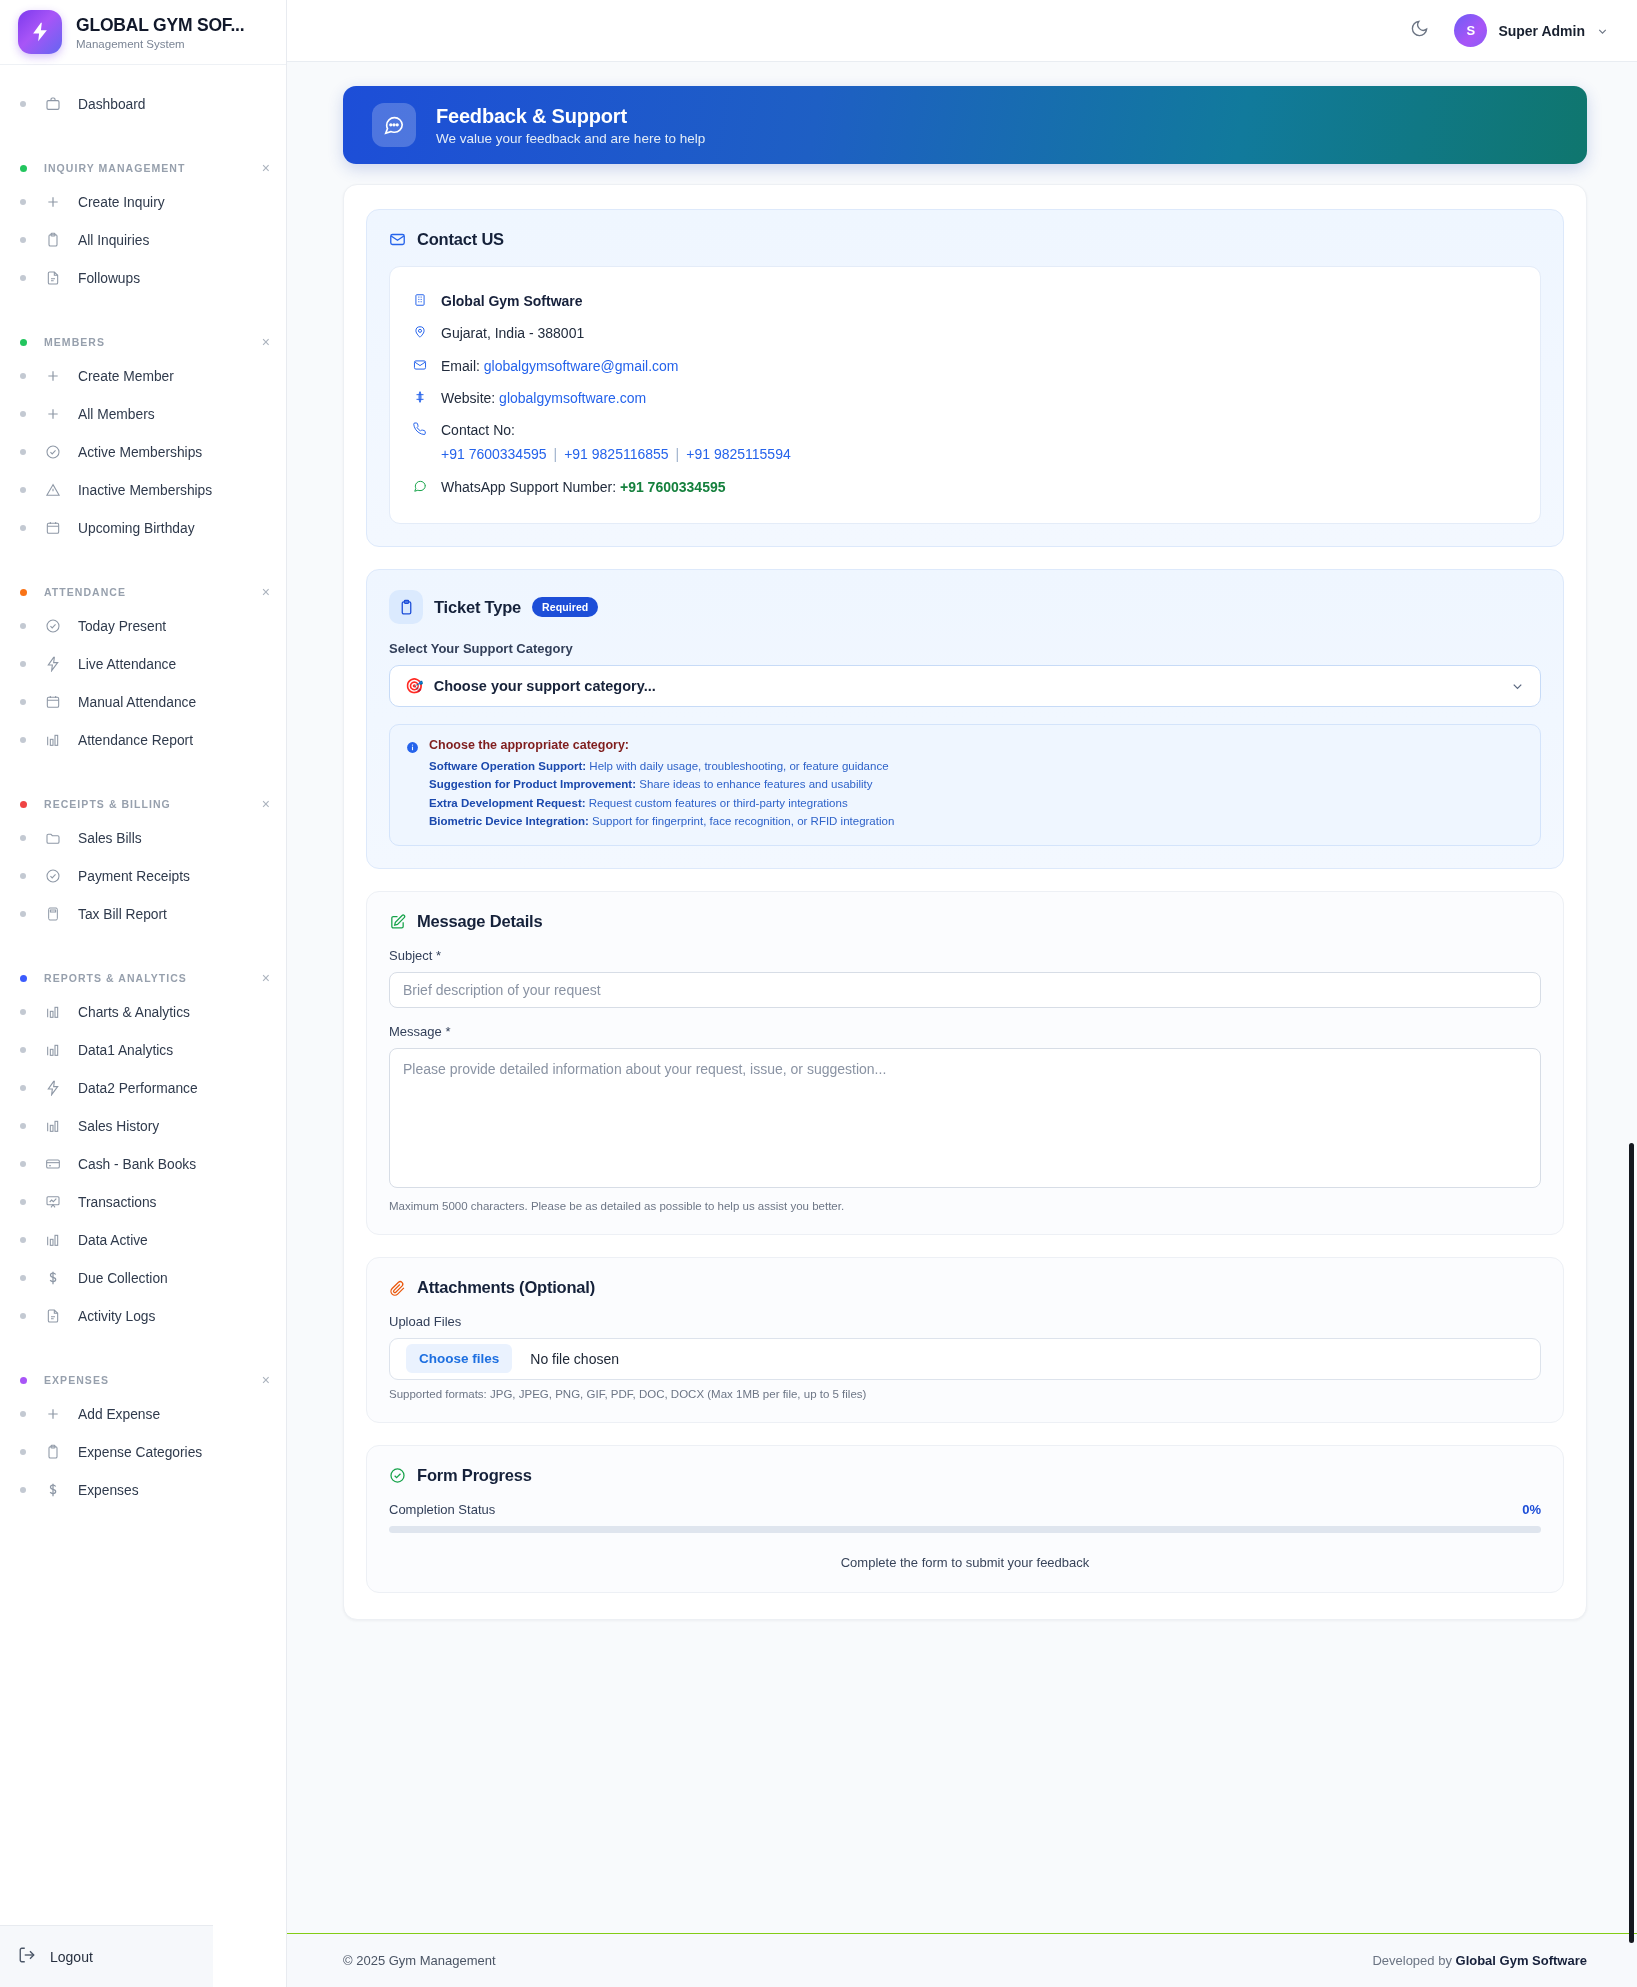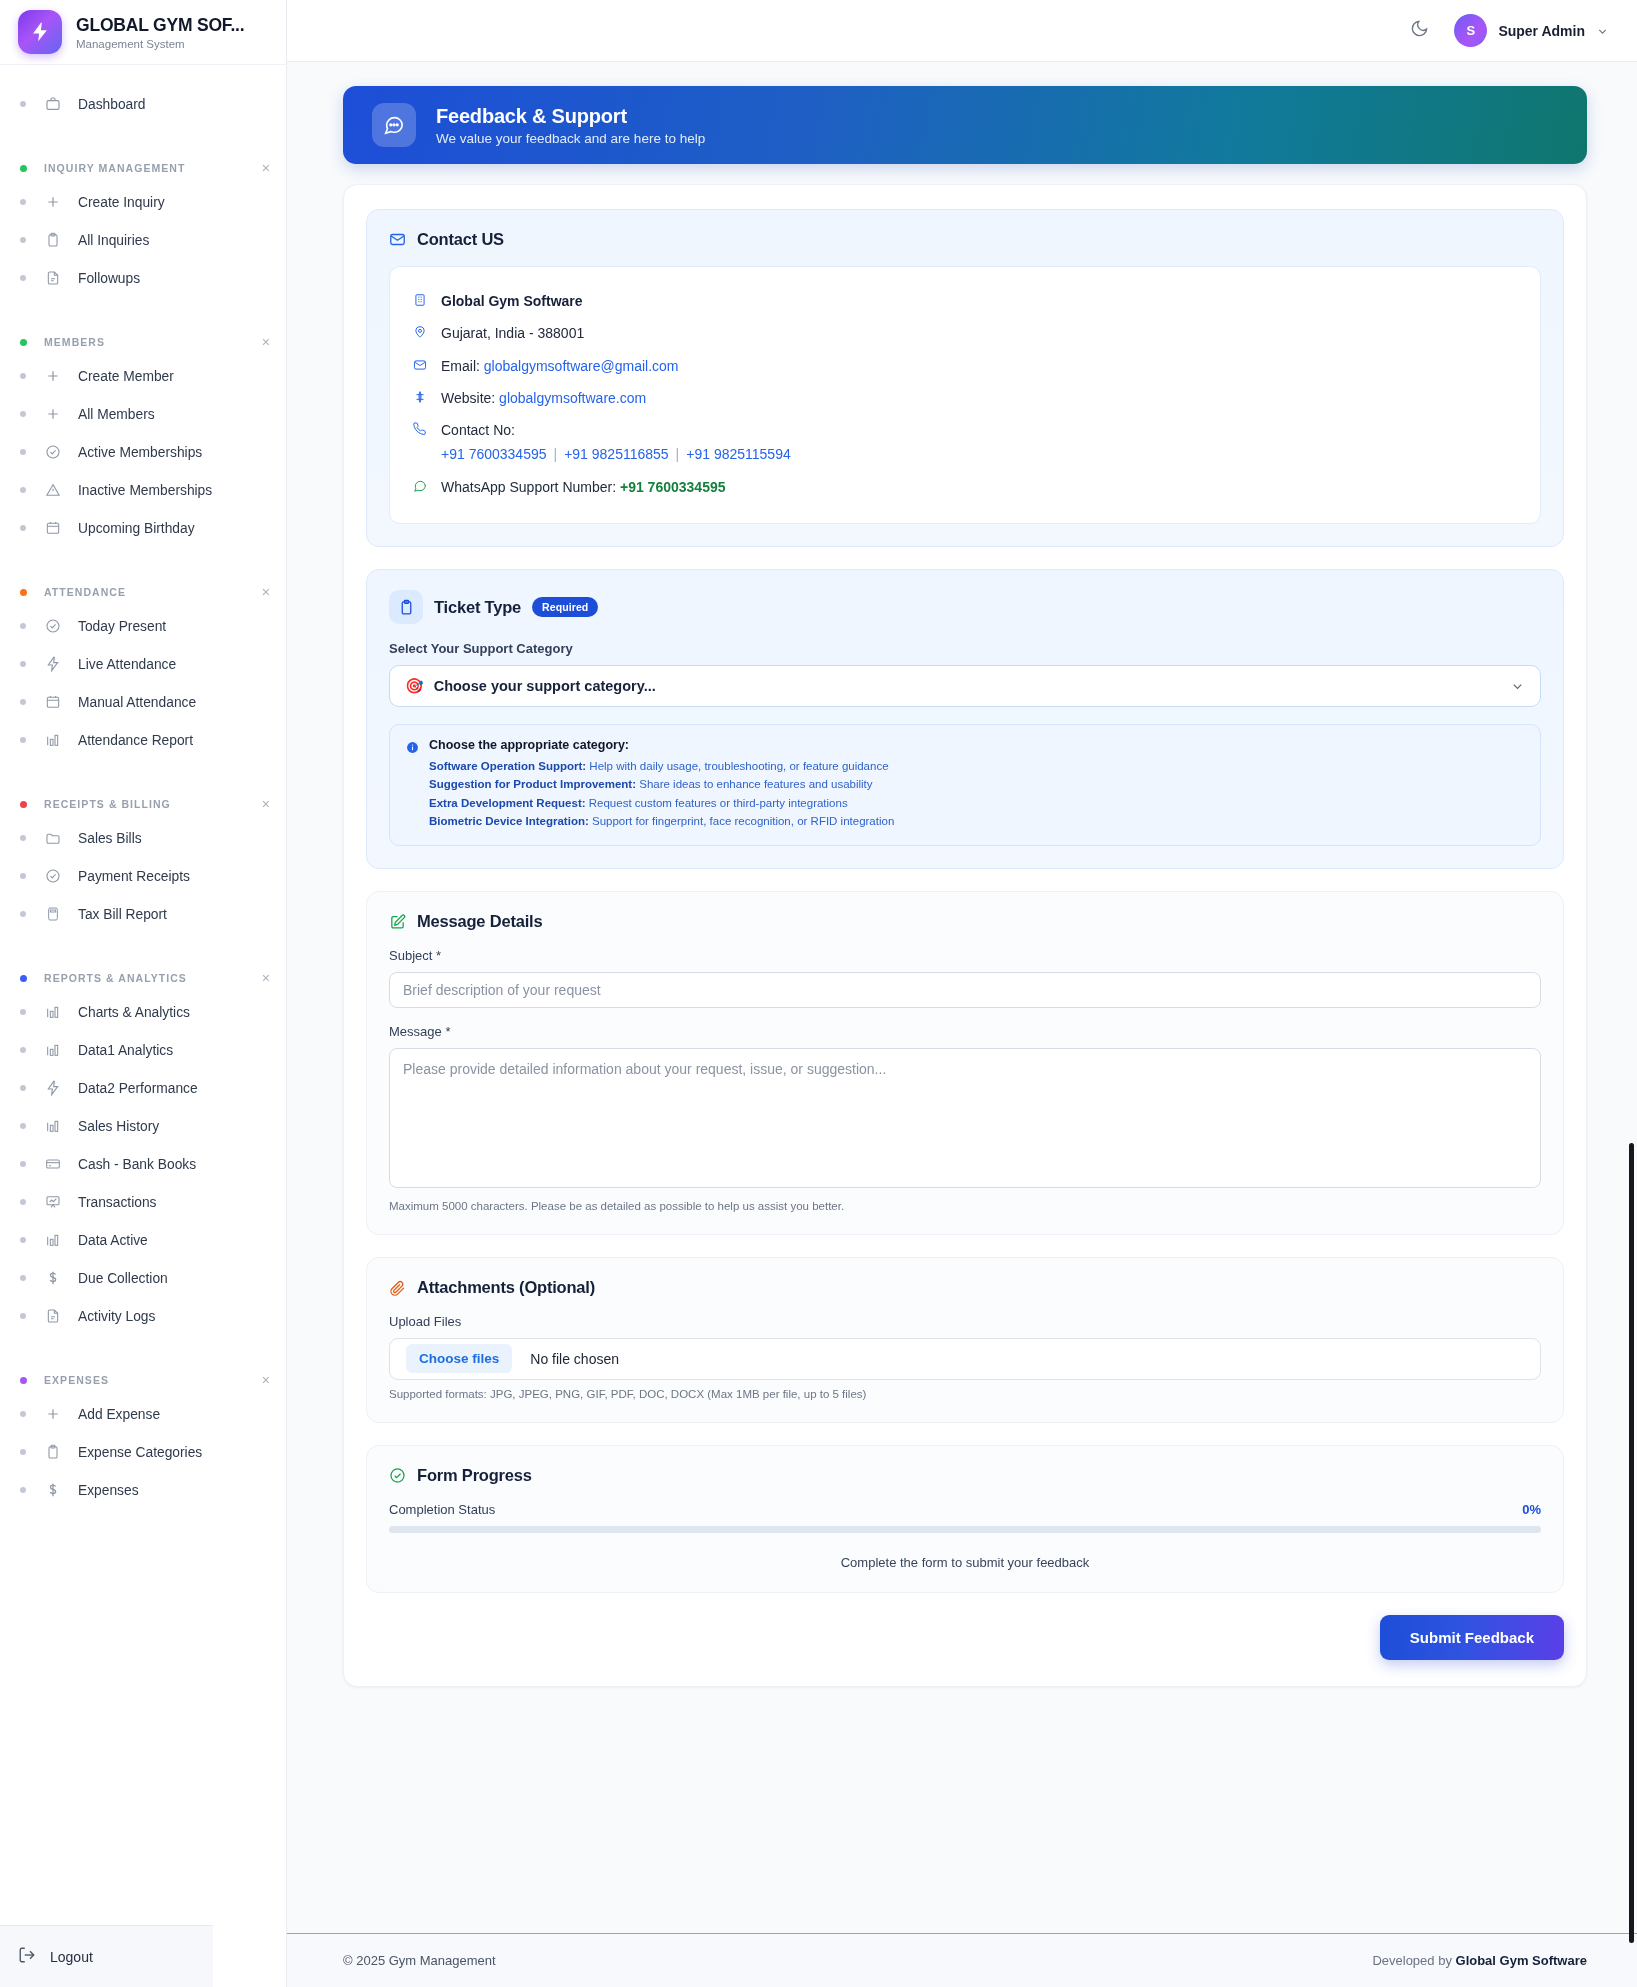--- a/index.html
+++ b/index.html
@@ -208,21 +208,21 @@
   .select .sel-chev { margin-left: auto; width: 15px; height: 15px; color: #5b6880; }
 
   .infobox {
     margin-top: 17px;
     background: #eff6ff; border: 1px solid #d4e4fb; border-radius: 10px;
     padding: 13px 16px 14px 16px;
     display: flex; gap: 10px;
   }
   .infobox .ib-icon { width: 13px; flex: 0 0 13px; margin-top: 2px; }
   .infobox .ib-icon svg { width: 13px; height: 13px; color: #2563eb; }
-  .ib-head { font-size: 12.5px; font-weight: 700; color: #0f172a; margin-bottom: 5px; }
+  .ib-head { font-size: 12.5px; font-weight: 700; color: #7f1d1d; margin-bottom: 5px; }
   .ib-line { font-size: 11.5px; color: #2f63c9; line-height: 1.6; }
   .ib-line b { color: #1b49ad; font-weight: 700; }
 
   .input {
     width: 100%; height: 36px;
     border: 1px solid #d7dde6; border-radius: 8px;
     padding: 0 13px; font-size: 14px; color: #1b2433;
     font-family: "Liberation Sans", sans-serif; outline: none; background: #fff;
   }
   .input::placeholder { color: #8a93a3; }
@@ -853,23 +853,20 @@
           <div class="prog-row">
             <span class="prog-label">Completion Status</span>
             <span class="prog-pct">0%</span>
           </div>
           <div class="prog-track">
             <div class="prog-fill" id="prog-fill" style="width: 0%;"></div>
           </div>
           <div class="prog-note">Complete the form to submit your feedback</div>
         </section>
 
-        <div class="submit-row">
-          <button class="submit-btn">Submit Feedback</button>
-        </div>
       </div>
     </div>
 
     <footer class="footer">
       <span class="footer-left">© 2025 Gym Management</span>
       <span class="footer-right">
         <span>Developed by </span><b>Global Gym Software</b>
       </span>
     </footer>
 

